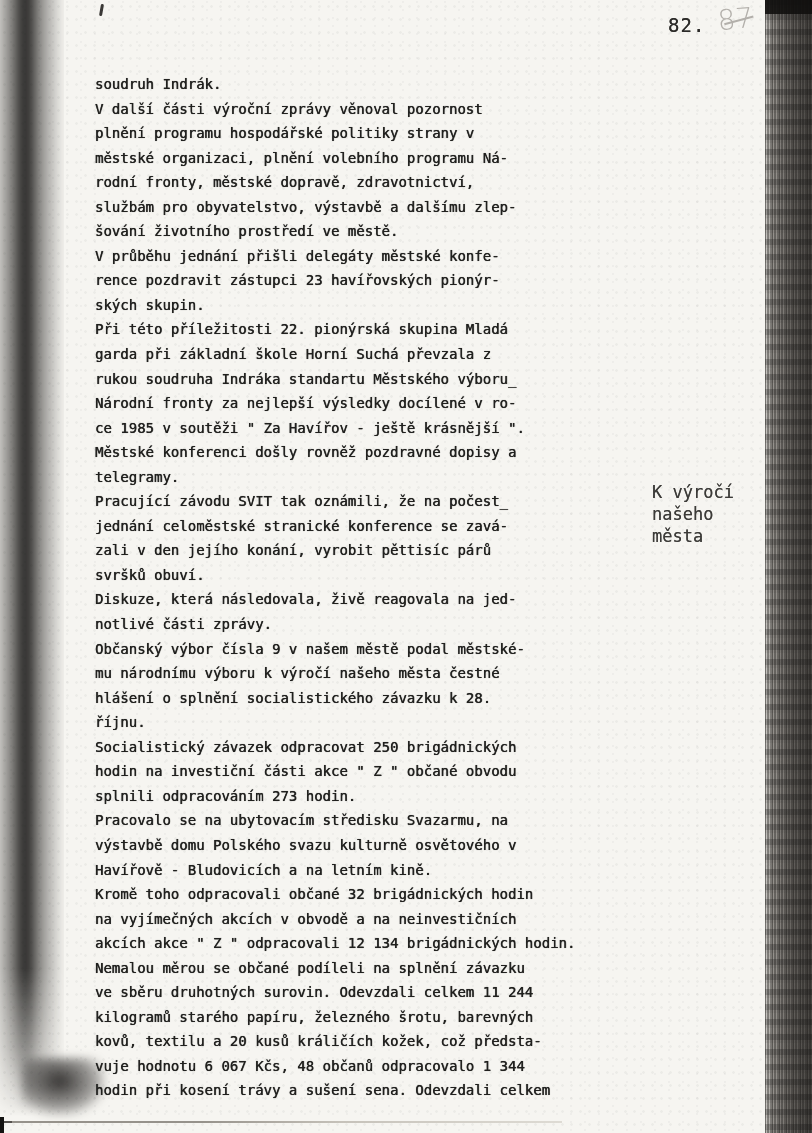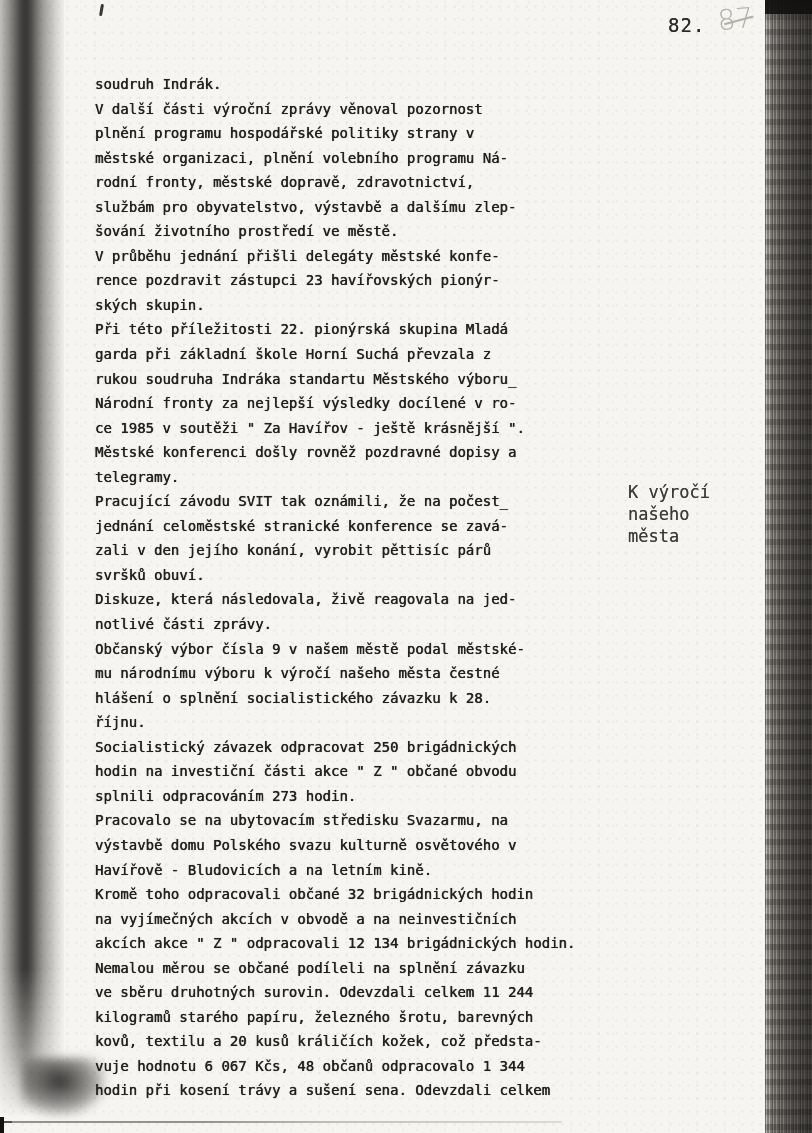--- a/index.html
+++ b/index.html
@@ -69,21 +69,21 @@
   }
   
   .body-text{
     position:absolute;left:95px;top:72px;width:660px;
     font-size:14px;line-height:24.55px;letter-spacing:0;
     color:var(--ink,#20201e);
     white-space:pre;
     text-shadow:0 0 0.7px rgba(32,32,30,0.85),0.4px 0.2px 0 rgba(32,32,30,0.5);
   }
   .margin-note{
-    position:absolute;left:628px;top:481px;
+    position:absolute;left:652px;top:481px;
     font-size:17px;line-height:22px;color:#3c3b38;
     white-space:pre;
     text-shadow:0 0 0.6px rgba(50,50,48,0.7);
   }
   
   .pen-mark{
     position:absolute;left:100px;top:4px;width:3px;height:12px;
     background:#3a3836;border-radius:2px;transform:rotate(10deg);
   }
   .bottom-rule{

